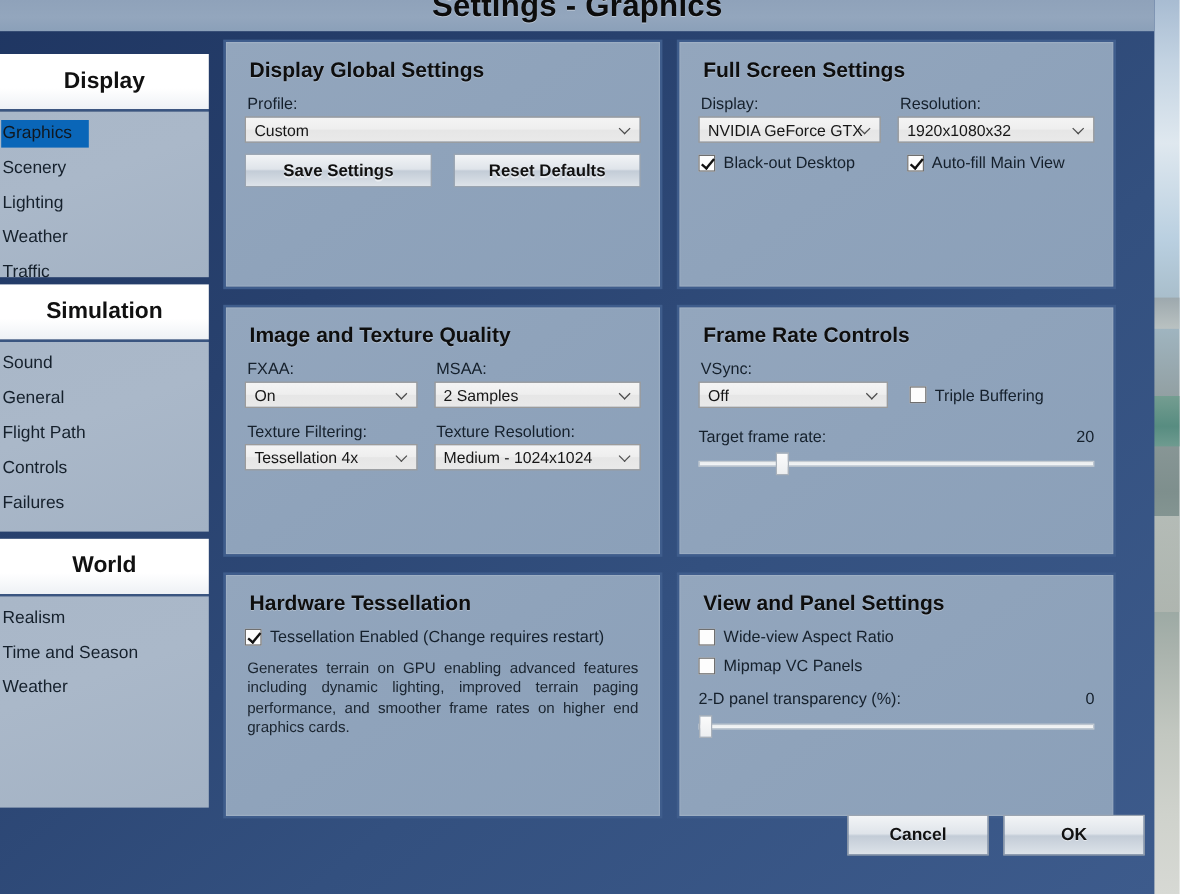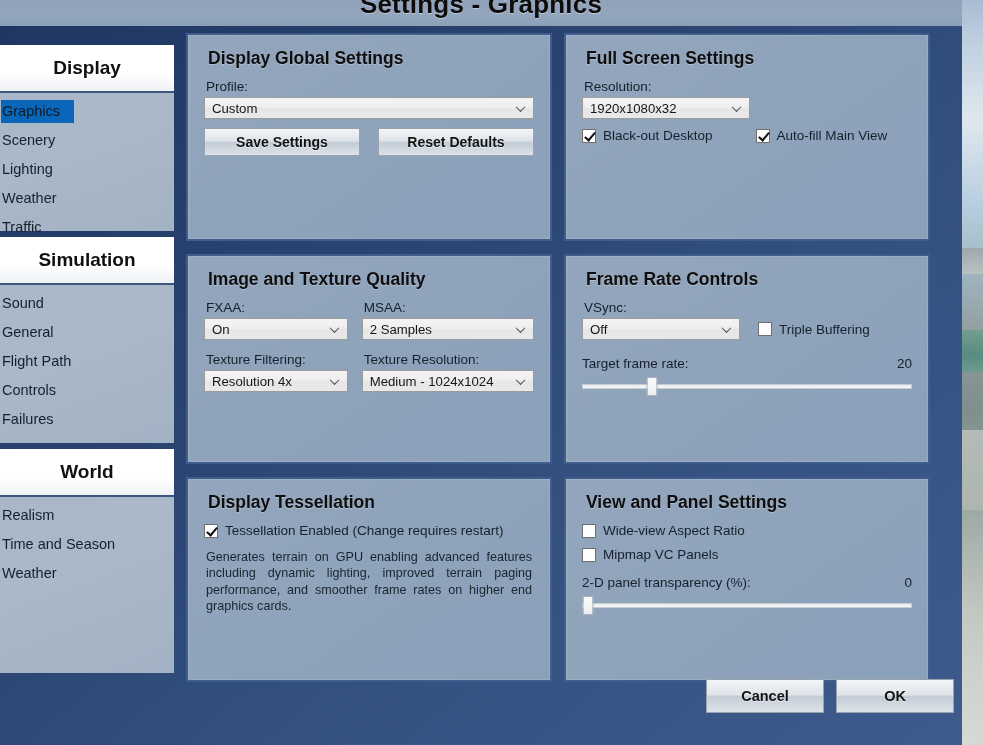--- a/index.html
+++ b/index.html
@@ -313,20 +313,27 @@
         </div>
         <div style="display:flex; gap:18px; margin-top:9px;">
           <div class="btn" style="width:162px">Save Settings</div>
           <div class="btn" style="width:162px">Reset Defaults</div>
         </div>
       </div>
 
       <div class="panel right">
         <div class="panel-title">Full Screen Settings</div>
         <div style="display:flex; gap:14px;">
+          <div style="width:152px">
+            <div class="field-label">Display:</div>
+            <div class="dropdown">
+              <span>NVIDIA GeForce GTX</span>
+              <span class="chev"></span>
+            </div>
+          </div>
           <div style="width:168px">
             <div class="field-label">Resolution:</div>
             <div class="dropdown">
               <span>1920x1080x32</span>
               <span class="chev"></span>
             </div>
           </div>
         </div>
         <div style="display:flex; gap:32px; margin-top:9px;">
           <div class="check-row" style="width:152px">
@@ -359,21 +366,21 @@
             <div class="dropdown">
               <span>2 Samples</span>
               <span class="chev"></span>
             </div>
           </div>
         </div>
         <div style="display:flex; gap:14px; margin-top:12px;">
           <div style="width:145px">
             <div class="field-label">Texture Filtering:</div>
             <div class="dropdown">
-              <span>Resolution 4x</span>
+              <span>Tessellation 4x</span>
               <span class="chev"></span>
             </div>
           </div>
           <div style="width:174px">
             <div class="field-label">Texture Resolution:</div>
             <div class="dropdown">
               <span>Medium - 1024x1024</span>
               <span class="chev"></span>
             </div>
           </div>
@@ -403,21 +410,21 @@
             <div class="thumb" style="left: 69.6px;"></div>
           </div>
         </div>
       </div>
 
     </div>
 
     <div class="panel-row row-3">
 
       <div class="panel left">
-        <div class="panel-title">Display Tessellation</div>
+        <div class="panel-title">Hardware Tessellation</div>
         <div class="check-row">
           <span class="cbox on"></span>
           <span>Tessellation Enabled (Change requires restart)</span>
         </div>
         <div class="desc">Generates terrain on GPU enabling advanced features including dynamic lighting, improved terrain paging performance, and smoother frame rates on higher end graphics cards.</div>
       </div>
 
       <div class="panel right">
         <div class="panel-title">View and Panel Settings</div>
         <div class="check-row">

